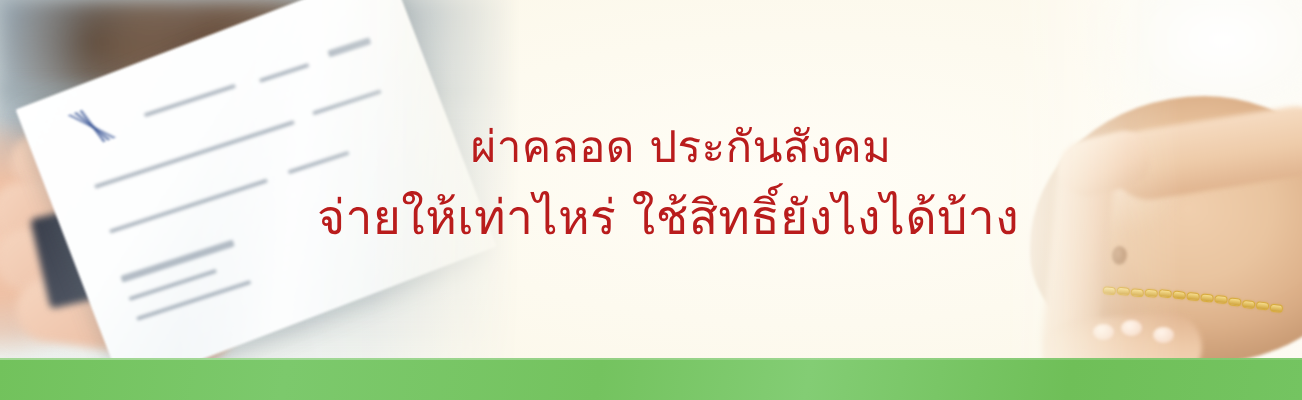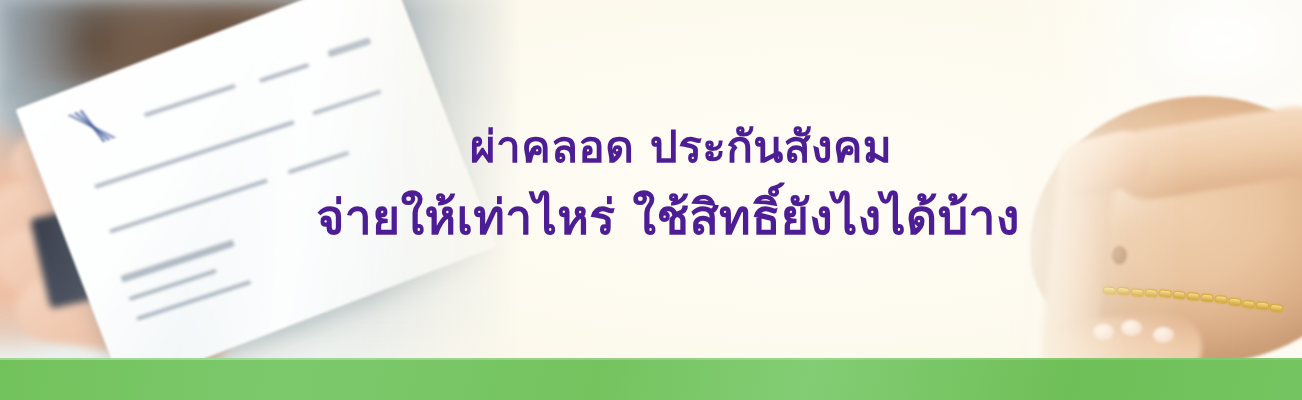--- a/index.html
+++ b/index.html
@@ -240,22 +240,22 @@
 
   
   .headline{
     position:absolute;
     left:0; right:0; top:118px;
     text-align:center;
     pointer-events:none;
   }
   .headline-line{
     display:block;
-    color:#4c1d95;
-    font-weight:bold;
+    color:#b91c1c;
+    font-weight:normal;
     letter-spacing:.4px;
     white-space:nowrap;
     text-shadow:0 1px 2px rgba(255,255,255,.55);
   }
   .headline-line-1{ font-size:44px; line-height:58px; padding-left:60px; }
   .headline-line-2{ font-size:48px; line-height:66px; padding-left:34px; margin-top:8px; }
 
   
   .green-bar{
     position:absolute; left:0; bottom:0;

